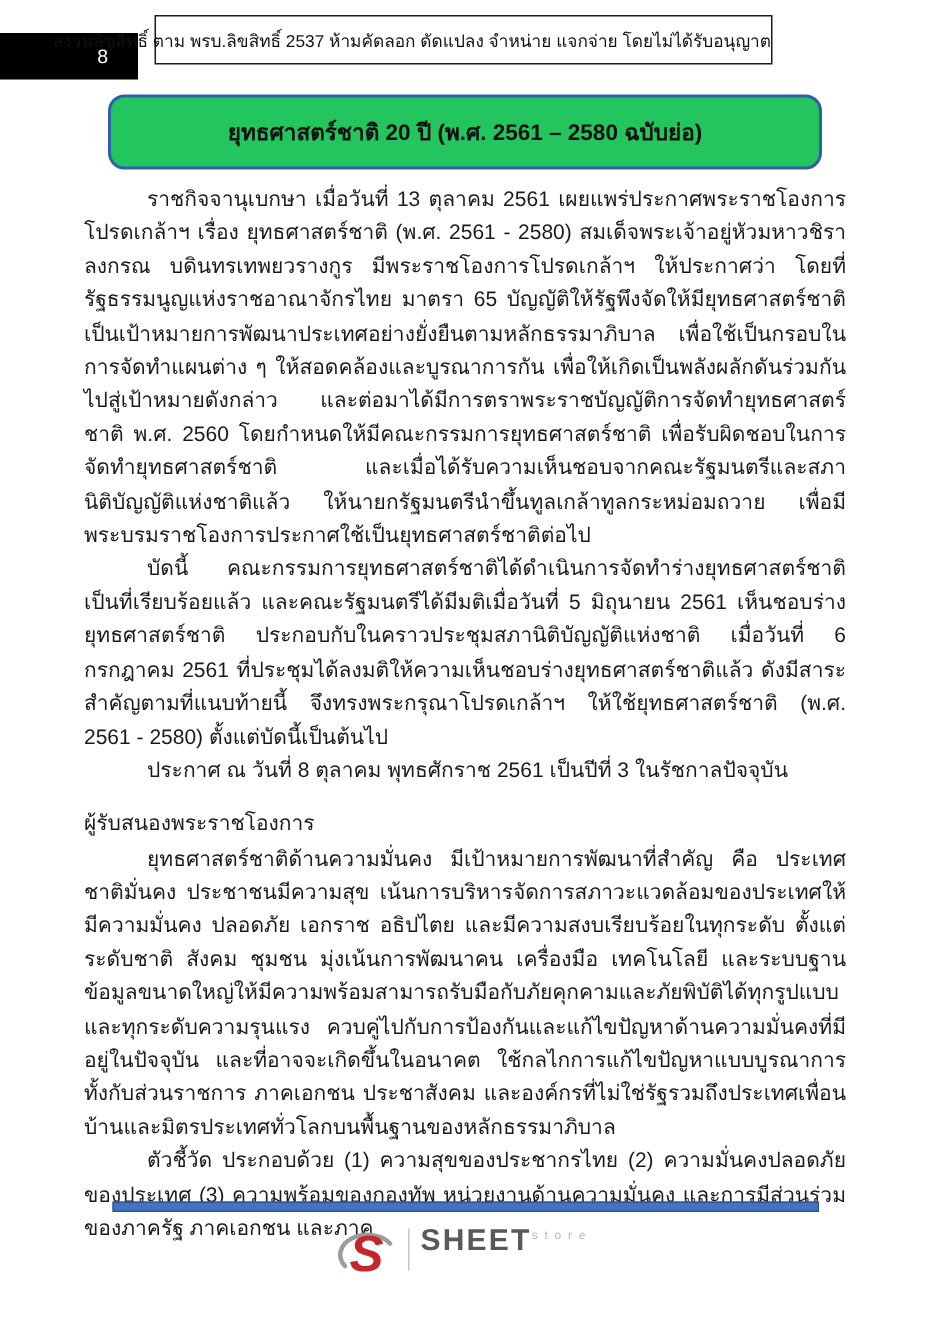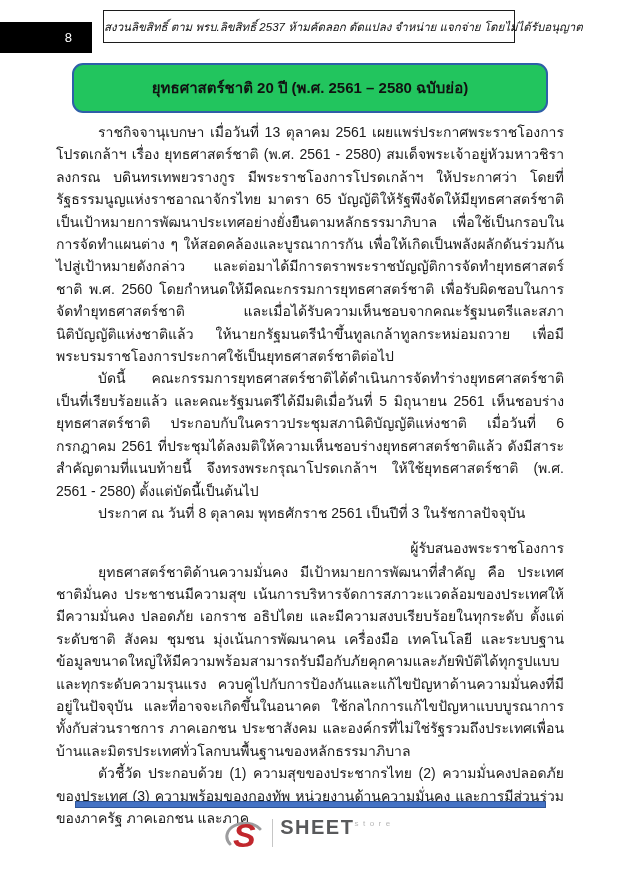--- a/index.html
+++ b/index.html
@@ -35,25 +35,24 @@
   .copyright-box {
     position: absolute;
     left: 103px;
     top: 10px;
     width: 412px;
     height: 33px;
     border: 1.5px solid #1c1c1c;
     box-sizing: border-box;
     display: flex;
     align-items: center;
-    justify-content: flex-start;
+    justify-content: flex-end;
     font-size: 11.5px;
     white-space: nowrap;
     color: #111;
-    font-style: italic;
   }
 
   
   .title-box {
     position: absolute;
     left: 72px;
     top: 63px;
     width: 476px;
     height: 50px;
     border: 2.5px solid #2e5fa8;
@@ -81,21 +80,21 @@
     margin: 0;
     text-indent: 42px;
     text-align: justify;
   }
   .proclaim-line {
     margin: 0;
     text-indent: 42px;
   }
   .signature-block {
     margin-top: 13px;
-    text-align: right;
+    text-align: left;
     line-height: 23.2px;
   }
   .section-heading {
     margin: 13px 0 0 0;
     text-align: center;
     font-weight: bold;
     font-size: 14.5px;
   }
 
   

